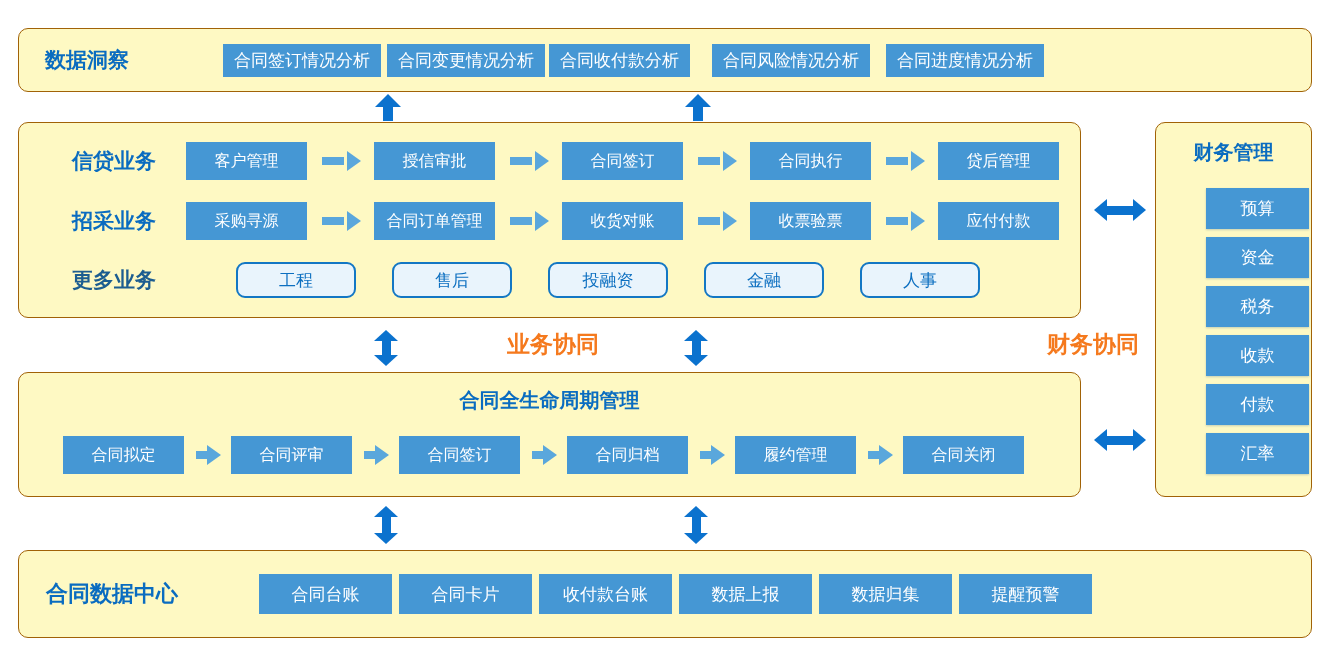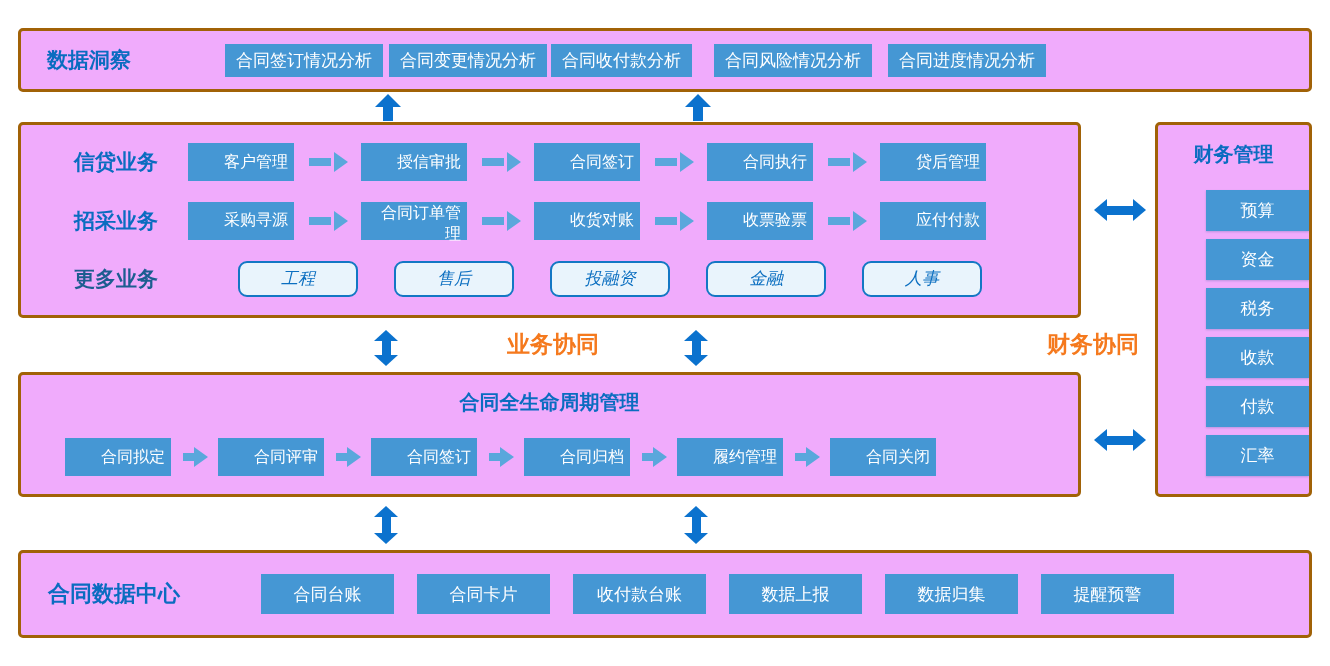--- a/index.html
+++ b/index.html
@@ -1,50 +1,50 @@
 <!DOCTYPE html>
 <html><head>
 <meta charset="utf-8">
 <style>
   html,body{margin:0;padding:0;background:#ffffff;}
   body{font-family:"Liberation Sans","DejaVu Sans",sans-serif;}
   .stage{position:relative;width:1330px;height:666px;background:#ffffff;overflow:hidden;}
 
-  .panel{position:absolute;background:#f0abfc;border:3px solid #a16207;border-radius:5px;box-sizing:border-box;}
+  .panel{position:absolute;background:#fef9c3;border:1px solid #a16207;border-radius:10px;box-sizing:border-box;}
 
   
   .insight-panel{left:18px;top:28px;width:1294px;height:64px;display:flex;align-items:center;}
   .section-label{font-size:21px;font-weight:bold;color:#0a6cc0;}
   .insight-title{padding-left:26px;width:178px;box-sizing:content-box;}
   .insight-buttons{display:flex;align-items:center;}
   .btn{border:none;background:#4597d4;color:#ffffff;cursor:pointer;font-family:inherit;}
   .insight-btn{font-size:17px;height:33px;padding:0 11px;}
   .i2{margin-left:6px}.i3{margin-left:4px}.i4{margin-left:22px}.i5{margin-left:16px}
 
   
   .business-panel{left:18px;top:122px;width:1063px;height:196px;display:flex;flex-direction:column;justify-content:space-around;padding:8px 0;}
   .biz-row{display:flex;align-items:center;}
   .row-label{width:167px;padding-left:53px;box-sizing:border-box;font-size:21px;font-weight:bold;color:#0a6cc0;flex:0 0 auto;}
   .row-label.more{color:#1c5d90;}
   .flow{display:flex;align-items:center;gap:13px;}
-  .step-btn{width:106px;height:38px;font-size:16px;flex:0 0 auto;text-align:right;}
+  .step-btn{width:121px;height:38px;font-size:16px;flex:0 0 auto;}
   .tags{display:flex;gap:36px;margin-left:50px;}
-  .tag{width:120px;height:36px;line-height:31px;border:2px solid #1377c4;border-radius:9px;background:#e9f4fc;color:#0c6fc0;font-size:17px;text-align:center;box-sizing:border-box;cursor:pointer;font-family:inherit;padding:0;font-style:italic;}
+  .tag{width:120px;height:36px;line-height:31px;border:2px solid #1377c4;border-radius:9px;background:#e9f4fc;color:#0c6fc0;font-size:17px;text-align:center;box-sizing:border-box;cursor:pointer;font-family:inherit;padding:0;}
 
   
   .lifecycle-panel{left:18px;top:372px;width:1063px;height:125px;}
   .lifecycle-title{text-align:center;margin-top:14px;font-size:20px;font-weight:bold;color:#0a6cc0;}
   .lifecycle-flow{display:flex;align-items:center;gap:10px;margin:22px 0 0 44px;}
   .lifecycle-flow .h-flow-arrow{width:27px;}
   .lifecycle-flow .h-flow-arrow::before{width:12px;}
 
   
   .datacenter-panel{left:18px;top:550px;width:1294px;height:88px;display:flex;align-items:center;}
   .dc-label{width:240px;padding-left:27px;box-sizing:border-box;font-size:22px;font-weight:bold;color:#0a6cc0;flex:0 0 auto;}
-  .dc-buttons{display:flex;gap:23px;}
+  .dc-buttons{display:flex;gap:7px;}
   .dc-btn{width:133px;height:40px;font-size:17px;}
 
   
   .finance-panel{left:1155px;top:122px;width:157px;height:375px;}
   .finance-title{text-align:center;margin-top:16px;font-size:20px;font-weight:bold;color:#0a6cc0;}
   .finance-list{display:flex;flex-direction:column;align-items:center;gap:8px;margin-top:22px;padding-left:48px;}
   .fin-btn{width:103px;height:41px;font-size:17px;box-shadow:0 1px 2px rgba(20,80,140,.25);}
 
   
   .collab-label{position:absolute;font-size:23px;font-weight:bold;color:#f5791d;text-align:center;}

